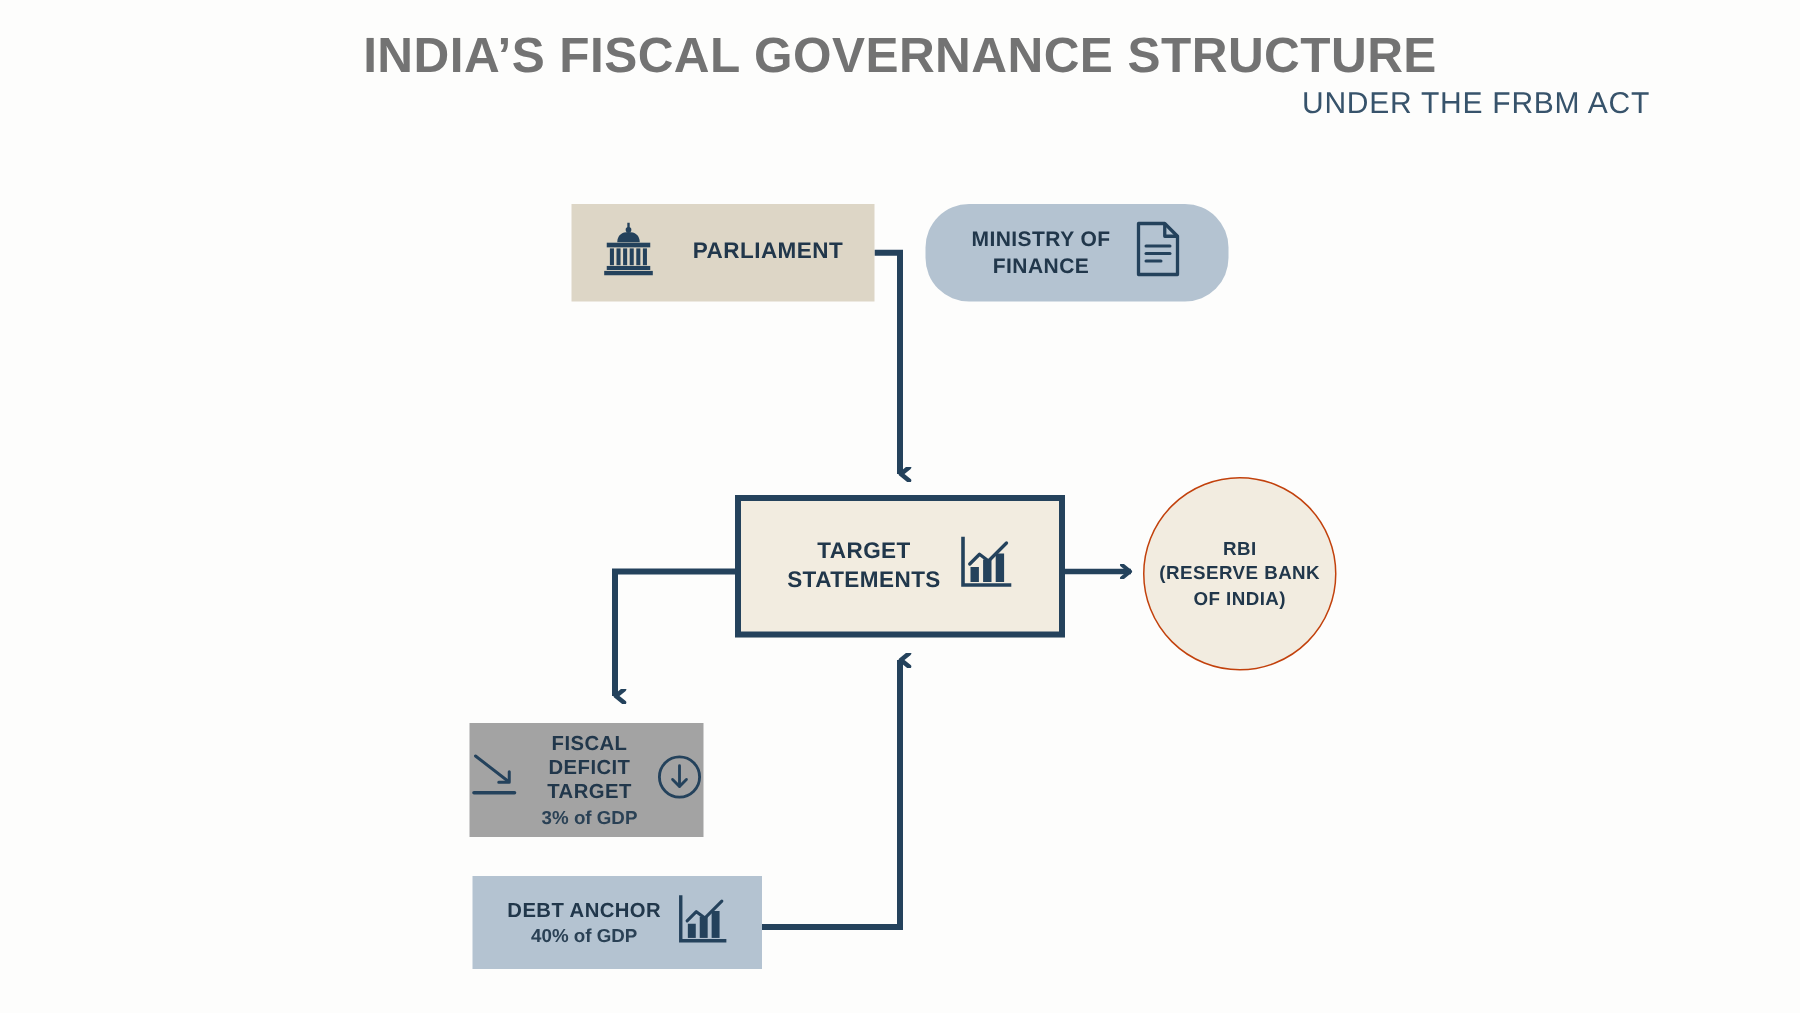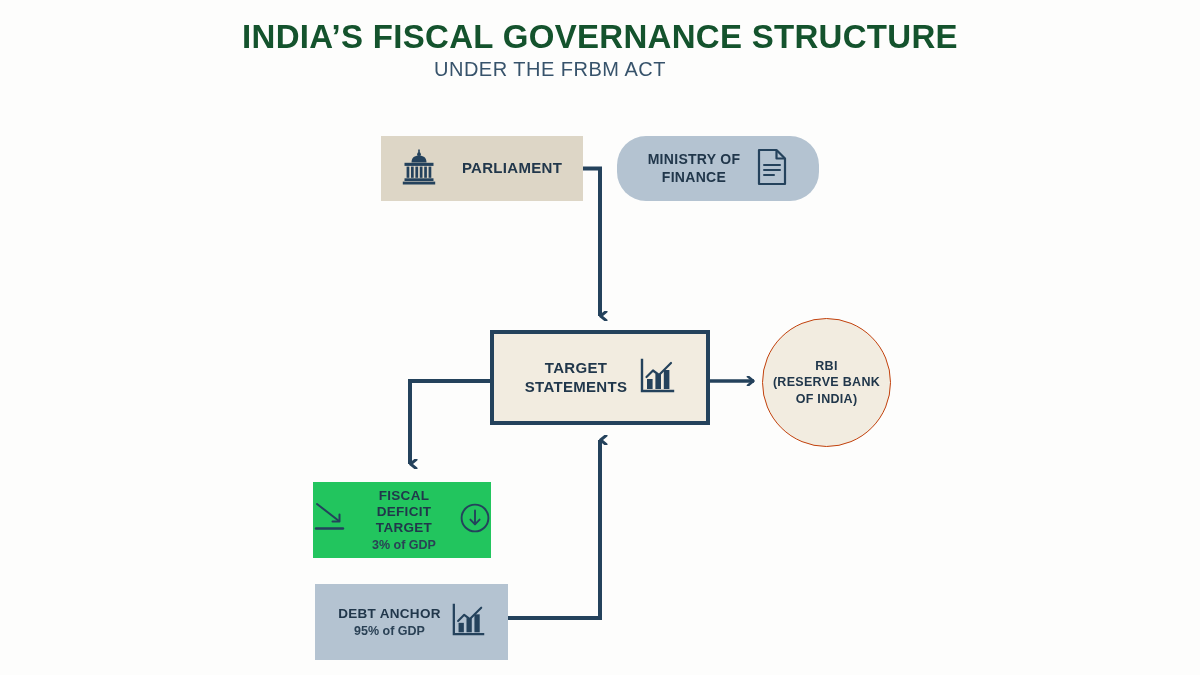--- a/index.html
+++ b/index.html
@@ -22,28 +22,28 @@
   }
   
   .title {
     position: absolute;
     left: 0; top: 18px;
     width: 1200px;
     text-align: center;
     font-size: 33px;
     font-weight: bold;
     letter-spacing: 0.3px;
-    color: #14532d;
+    color: #737373;
     font-family: "Liberation Sans", sans-serif;
   }
   .subtitle {
     position: absolute;
     left: 0; top: 58px;
     width: 1100px;
-    text-align: center;
+    text-align: right;
     font-size: 20px;
     font-weight: normal;
     letter-spacing: 0.5px;
     color: #37536b;
     font-family: "Liberation Sans", sans-serif;
   }
   
   #connectors {
     position: absolute;
     left: 0; top: 0;
@@ -100,30 +100,30 @@
     left: 490px; top: 330px;
     width: 220px; height: 95px;
     background: #f2ece0;
     border: 4px solid #24425c;
     gap: 12px;
   }
   #node-budget .ttl { font-size: 15px; line-height: 1.25; }
   
   #node-fiscal {
     left: 313px; top: 482px;
-    width: 178px; height: 76px;
-    background: #22c55e;
+    width: 156px; height: 76px;
+    background: #a3a3a3;
     gap: 8px;
   }
   #node-fiscal .ttl { font-size: 13.5px; line-height: 1.2; }
   #node-fiscal .sub { font-size: 12.5px; margin-top: 2px; }
   
   #node-debt {
     left: 315px; top: 584px;
-    width: 193px; height: 76px;
+    width: 193px; height: 62px;
     background: #b4c3d1;
     gap: 10px;
   }
   #node-debt .ttl { font-size: 13.5px; }
   #node-debt .sub { font-size: 12.5px; margin-top: 2px; }
   
   #node-rbi {
     left: 762px; top: 318px;
     width: 129px; height: 129px;
     border-radius: 50%;
@@ -258,21 +258,21 @@
           <line x1="16" y1="8.5" x2="16" y2="22"></line>
           <polyline points="11.4,17.6 16,22.4 20.6,17.6"></polyline>
         </g>
       </svg>
     </span>
   </div>
 
   <div class="node" id="node-debt">
     <span class="label-stack">
       <span class="ttl">DEBT ANCHOR</span>
-      <span class="sub">95% of GDP</span>
+      <span class="sub">40% of GDP</span>
     </span>
     <span class="icon">
       <svg width="34" height="34" viewBox="0 0 36 36">
         <g stroke="#24425c" stroke-width="2.4" fill="none" stroke-linecap="square">
           <path d="M3,2 V33 H34"></path>
         </g>
         <g fill="#24425c">
           <rect x="8" y="21" width="5.6" height="10"></rect>
           <rect x="16.4" y="16" width="5.6" height="15"></rect>
           <rect x="24.8" y="12" width="5.6" height="19"></rect>

